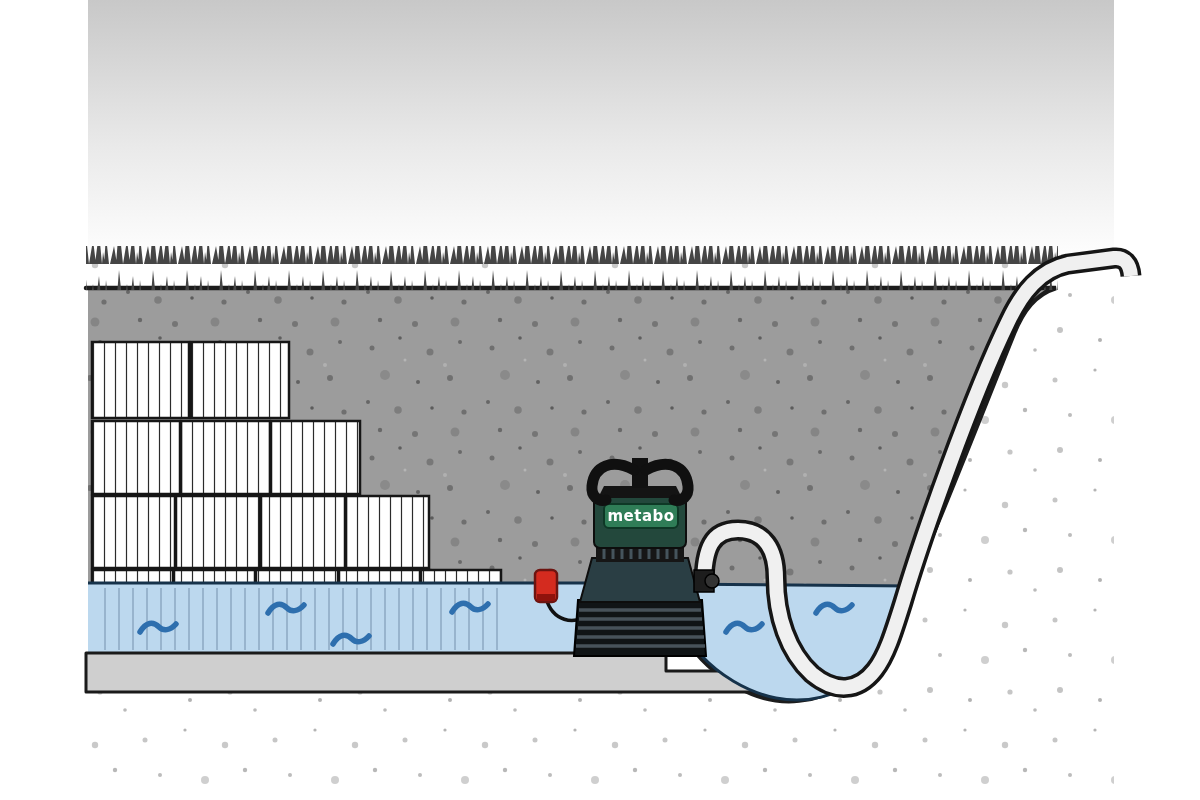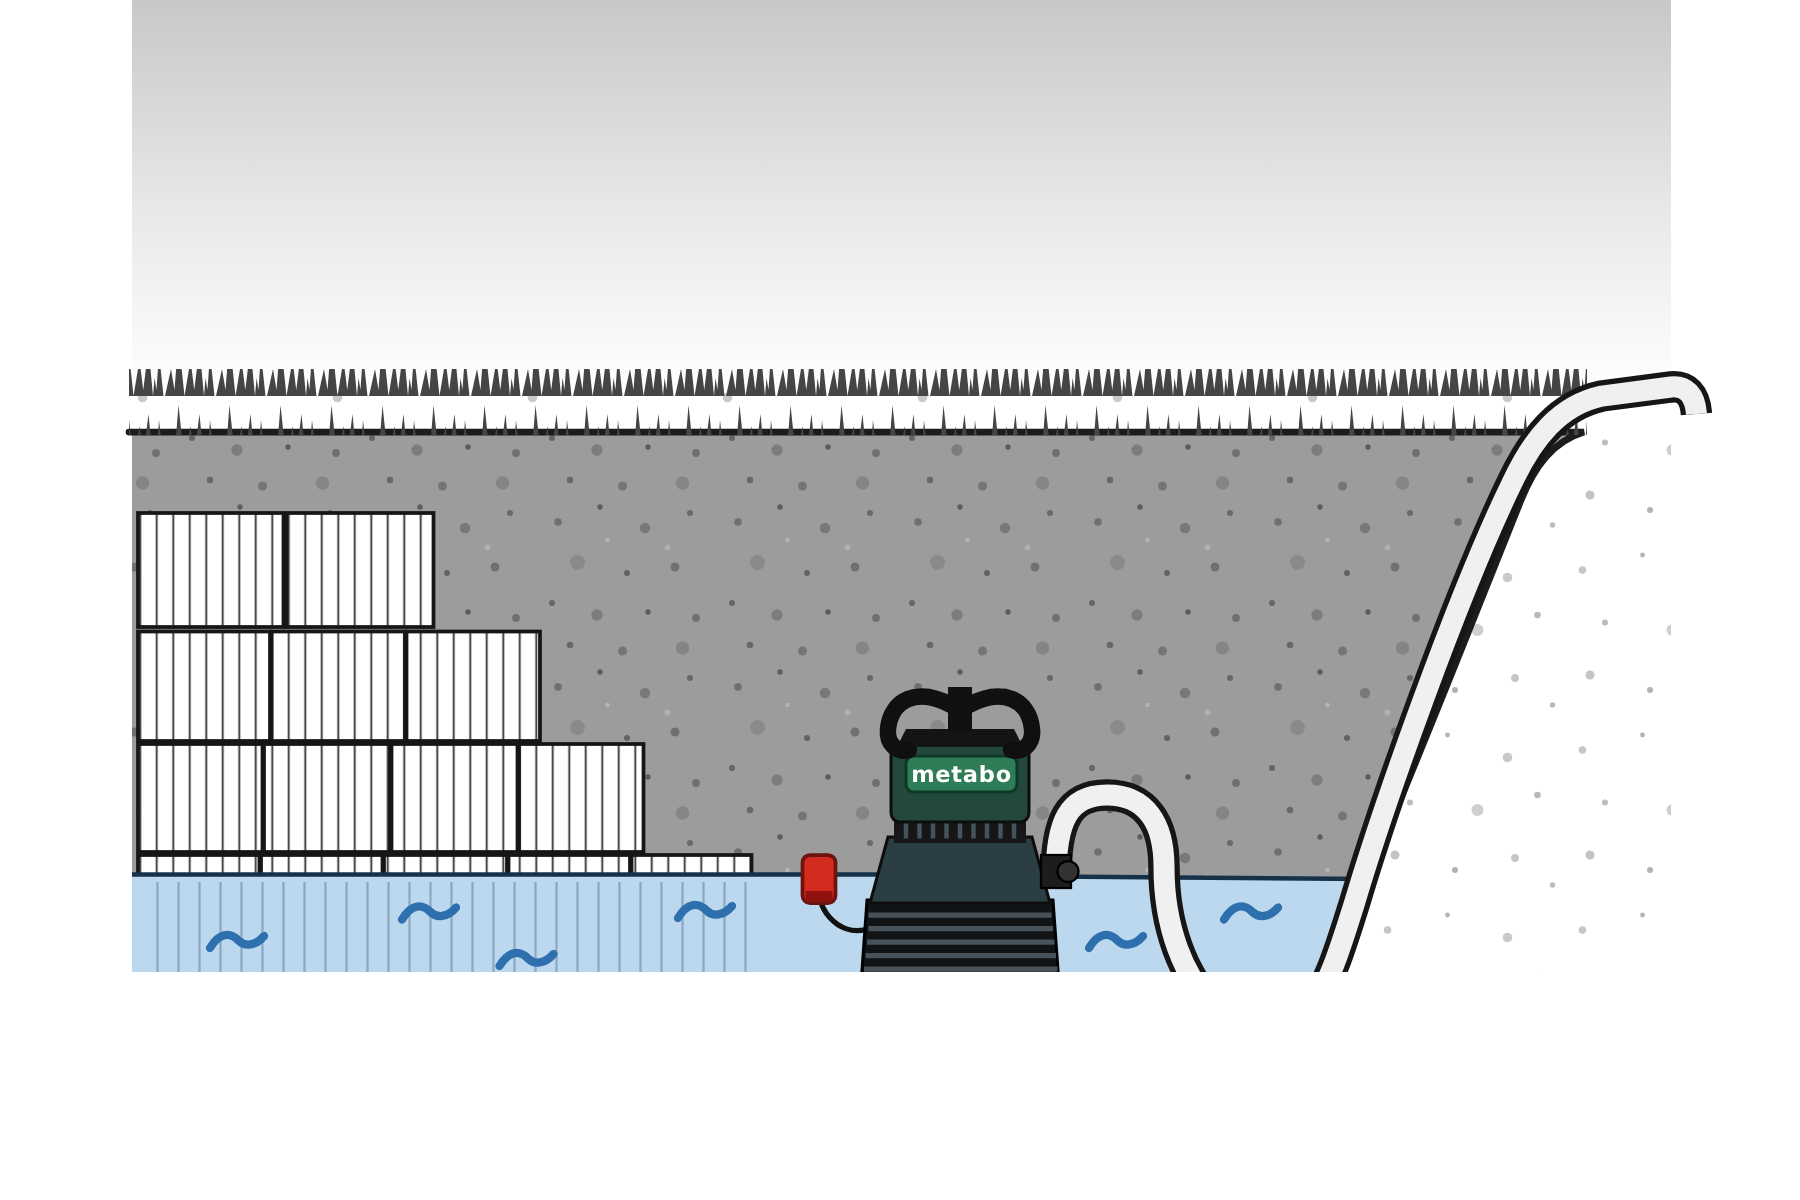--- a/index.html
+++ b/index.html
@@ -1,18 +1,18 @@
 <!DOCTYPE html>
 <html><head>
 <meta charset="utf-8">
 <style>
   html, body { margin: 0; padding: 0; background: #ffffff; }
   .stage {
     width: 1200px;
-    height: 648px;
+    height: 800px;
     position: relative;
     background: #ffffff;
     font-family: "Liberation Sans", sans-serif;
     overflow: hidden;
   }
   svg { display: block; }
 </style>
 </head>
 <body>
 

